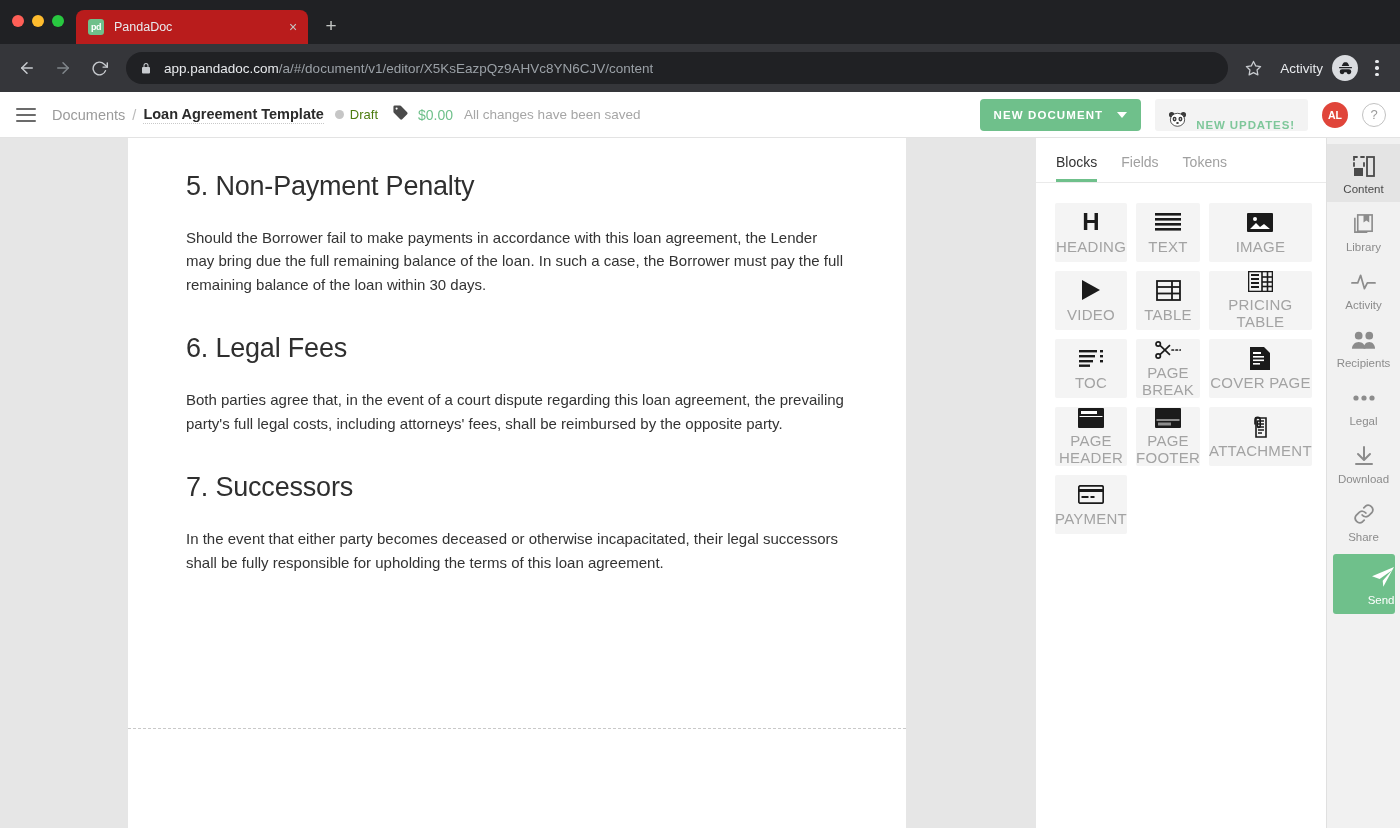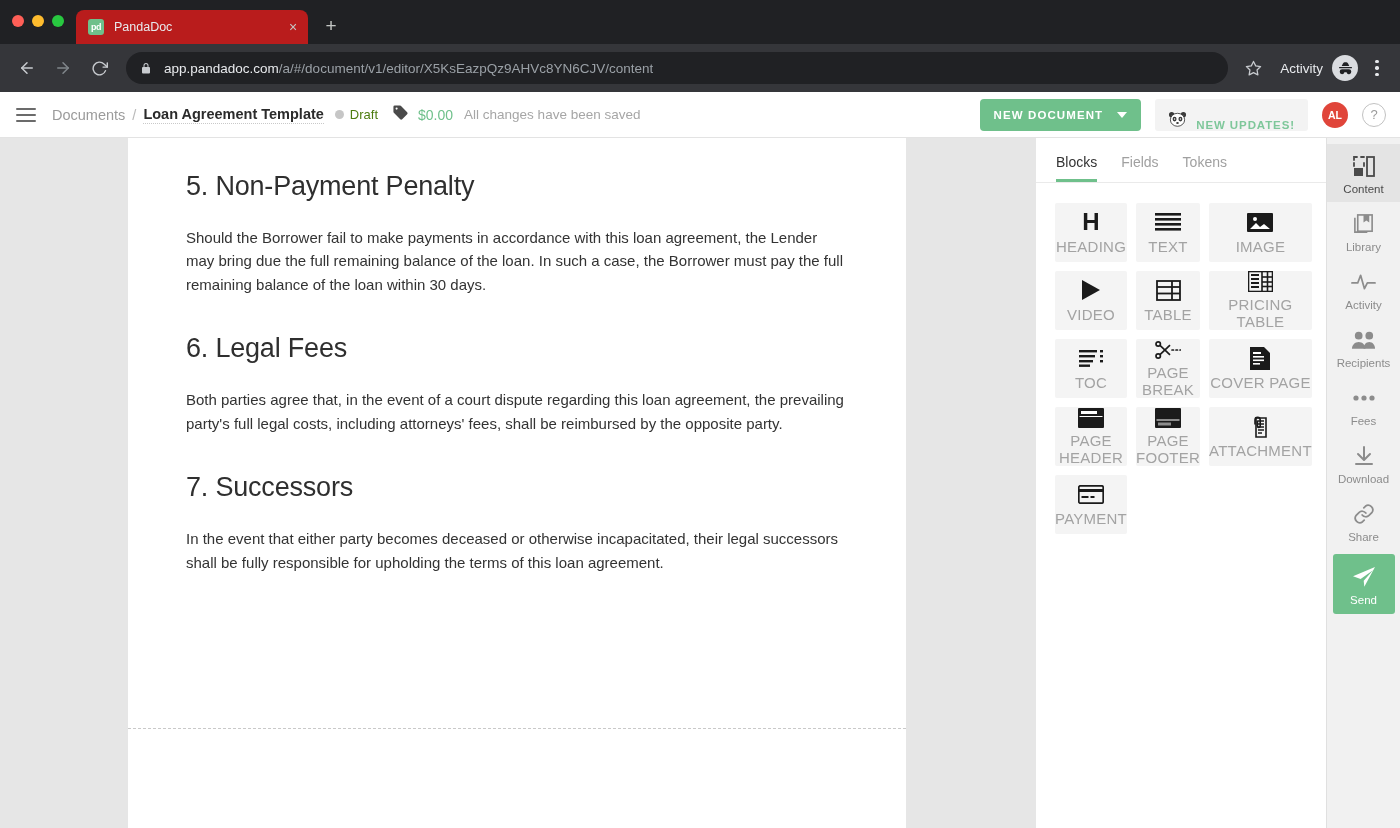--- a/index.html
+++ b/index.html
@@ -222,21 +222,21 @@
     cursor: pointer;
   }
   .rail-item.active { background: #e4e4e4; }
   .rail-icon { height: 26px; display: flex; align-items: center; justify-content: center; }
   .rail-label { font-size: 11.5px; color: #8c8c8c; }
   .rail-item.active .rail-label { color: #4a4a4a; }
   .send-btn {
     width: 62px; margin-top: 4px;
     background: #6fc08b; border-radius: 3px;
     padding: 10px 0 8px 0;
-    display: flex; flex-direction: column; align-items: center; gap: 4px;
+    display: flex; flex-direction: column; align-items: flex-end; gap: 4px;
     cursor: pointer;
   }
   .send-label { font-size: 11.5px; color: #fff; }
 </style>
 </head>
 <body>
 
 <div class="browser-chrome">
 
   <div class="tabstrip">
@@ -598,21 +598,21 @@
     </div>
 
     <div class="rail-item">
       <div class="rail-icon">
         <svg width="24" height="8" viewBox="0 0 24 8" fill="#8c8c8c">
             <circle cx="4" cy="4" r="2.6"></circle>
             <circle cx="12" cy="4" r="2.6"></circle>
             <circle cx="20" cy="4" r="2.6"></circle>
           </svg>
       </div>
-      <span class="rail-label">Fees</span>
+      <span class="rail-label">Legal</span>
     </div>
 
     <div class="rail-item">
       <div class="rail-icon">
         <svg width="22" height="22" viewBox="0 0 22 22" fill="none" stroke="#8c8c8c" stroke-width="2" stroke-linecap="round" stroke-linejoin="round">
           <line x1="11" y1="2" x2="11" y2="14"></line>
             <polyline points="5,9 11,15 17,9"></polyline>
             <line x1="3" y1="19" x2="19" y2="19"></line>
         </svg>
       </div>

